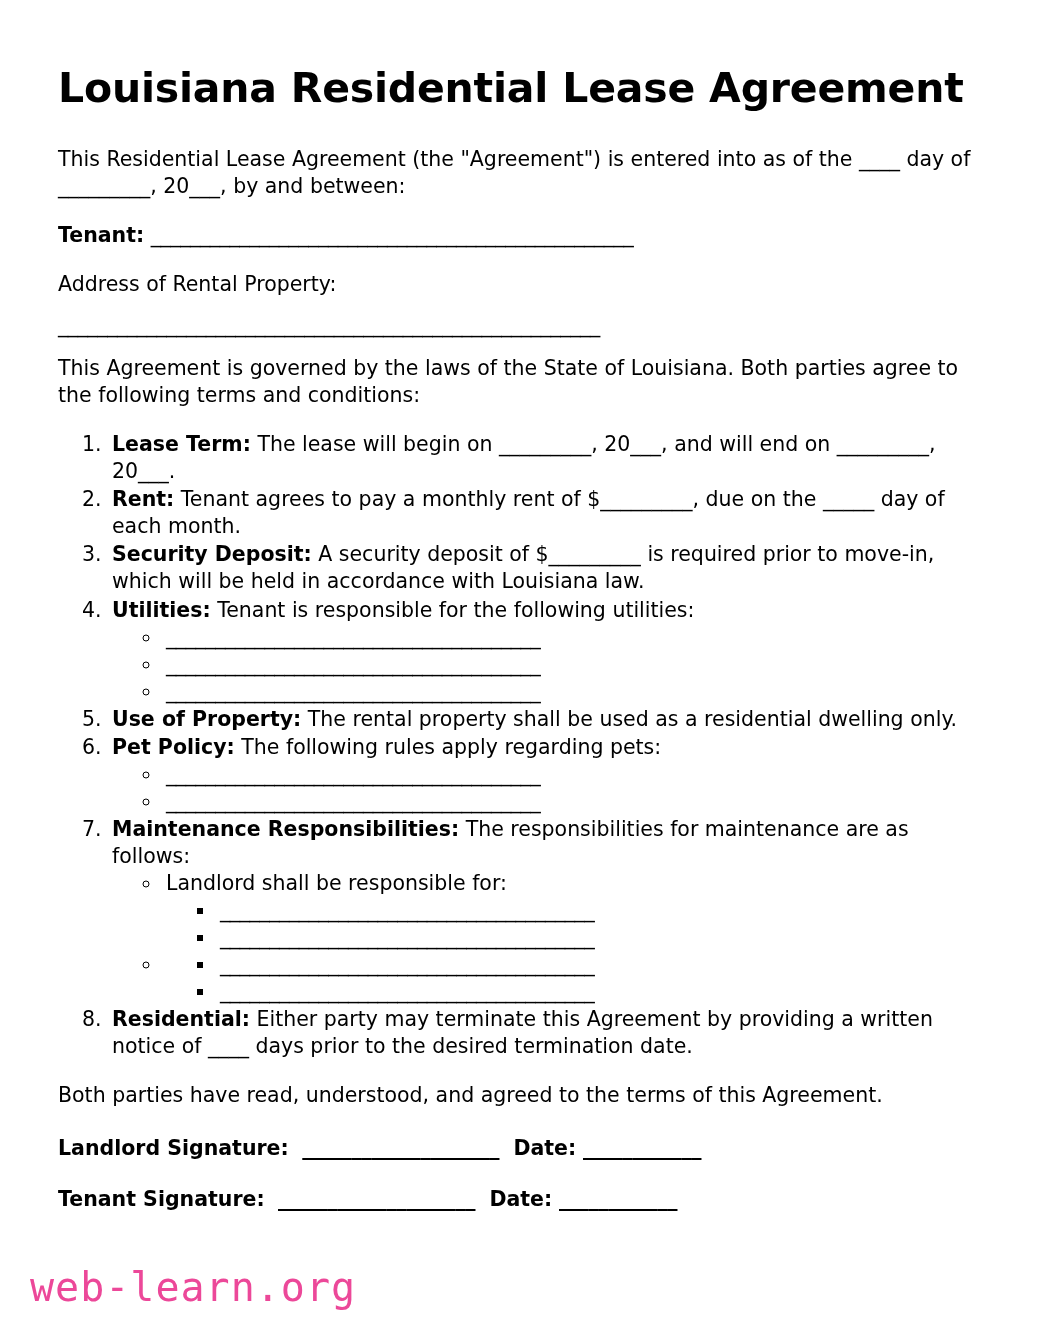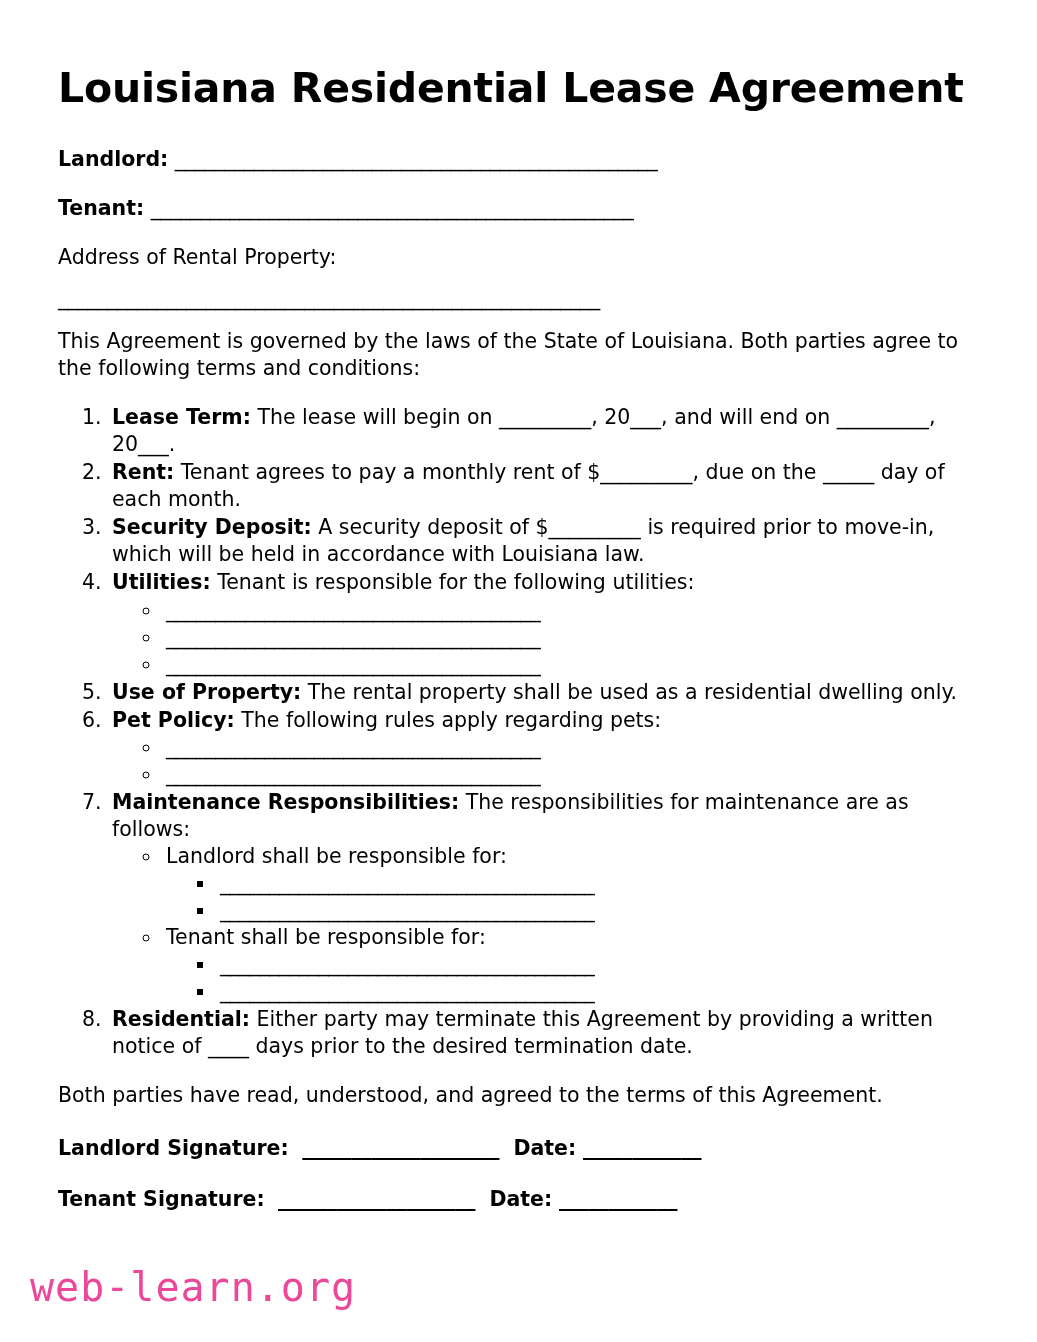--- a/index.html
+++ b/index.html
@@ -138,22 +138,22 @@
   }
 </style>
 </head>
 <body>
 
 <div class="page">
   <div class="content">
 
     <h1 class="doc-title">Louisiana Residential Lease Agreement</h1>
 
-
-    <div class="field-line"><span class="lbl">Landlord:</span> <span class="blank">_________________________________________________</span></div>
+    <p class="para">This Residential Lease Agreement (the "Agreement") is entered into as of the ____ day of _________, 20___, by and between:</p>
+
 
     <div class="field-line"><span class="lbl">Tenant:</span> <span class="blank">_________________________________________________</span></div>
 
     <div class="addr-label">Address of Rental Property:</div>
     <div class="addr-rule blank">_______________________________________________________</div>
 
     <p class="para">This Agreement is governed by the laws of the State of Louisiana. Both parties agree to the following terms and conditions:</p>
 
     <ol class="terms">
 
@@ -181,21 +181,21 @@
       </li>
 
       <li><span class="t">Maintenance Responsibilities:</span><span> The responsibilities for maintenance are as follows:</span>
         <ul class="lvl2">
           <li><span>Landlord shall be responsible for:</span>
             <ul class="lvl3">
               <li><span class="blank">______________________________________</span></li>
               <li><span class="blank">______________________________________</span></li>
             </ul>
           </li>
-          <li><span>Tenant shall be responsible for:</span>
+          <li>
             <ul class="lvl3">
               <li><span class="blank">______________________________________</span></li>
               <li><span class="blank">______________________________________</span></li>
             </ul>
           </li>
         </ul>
       </li>
 
       <li><span class="t">Residential:</span><span> Either party may terminate this Agreement by providing a written notice of ____ days prior to the desired termination date.</span></li>
 

